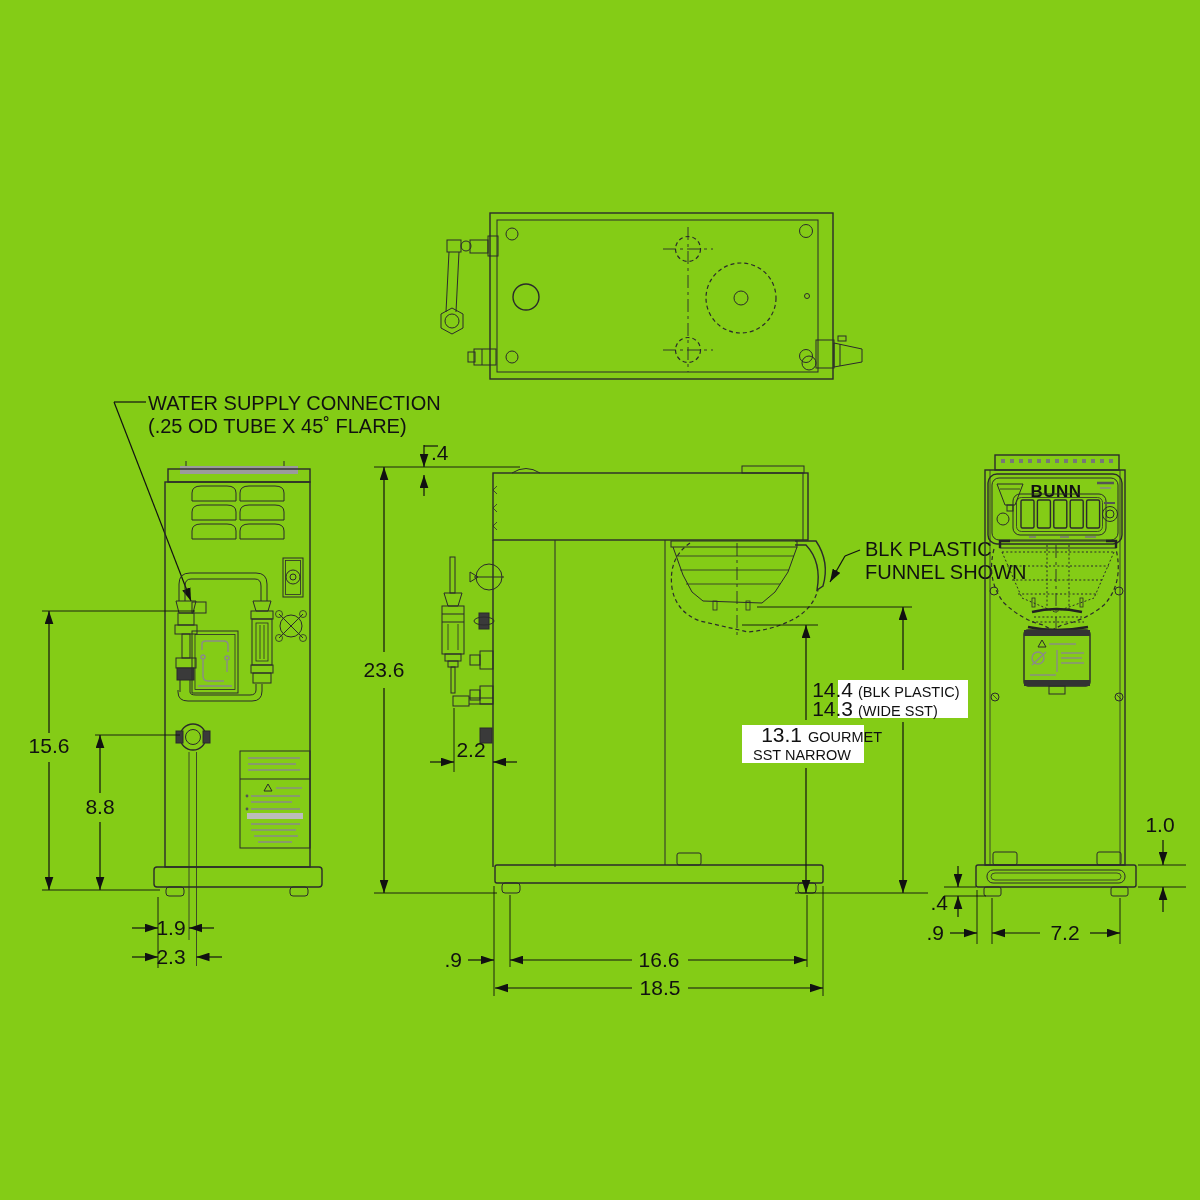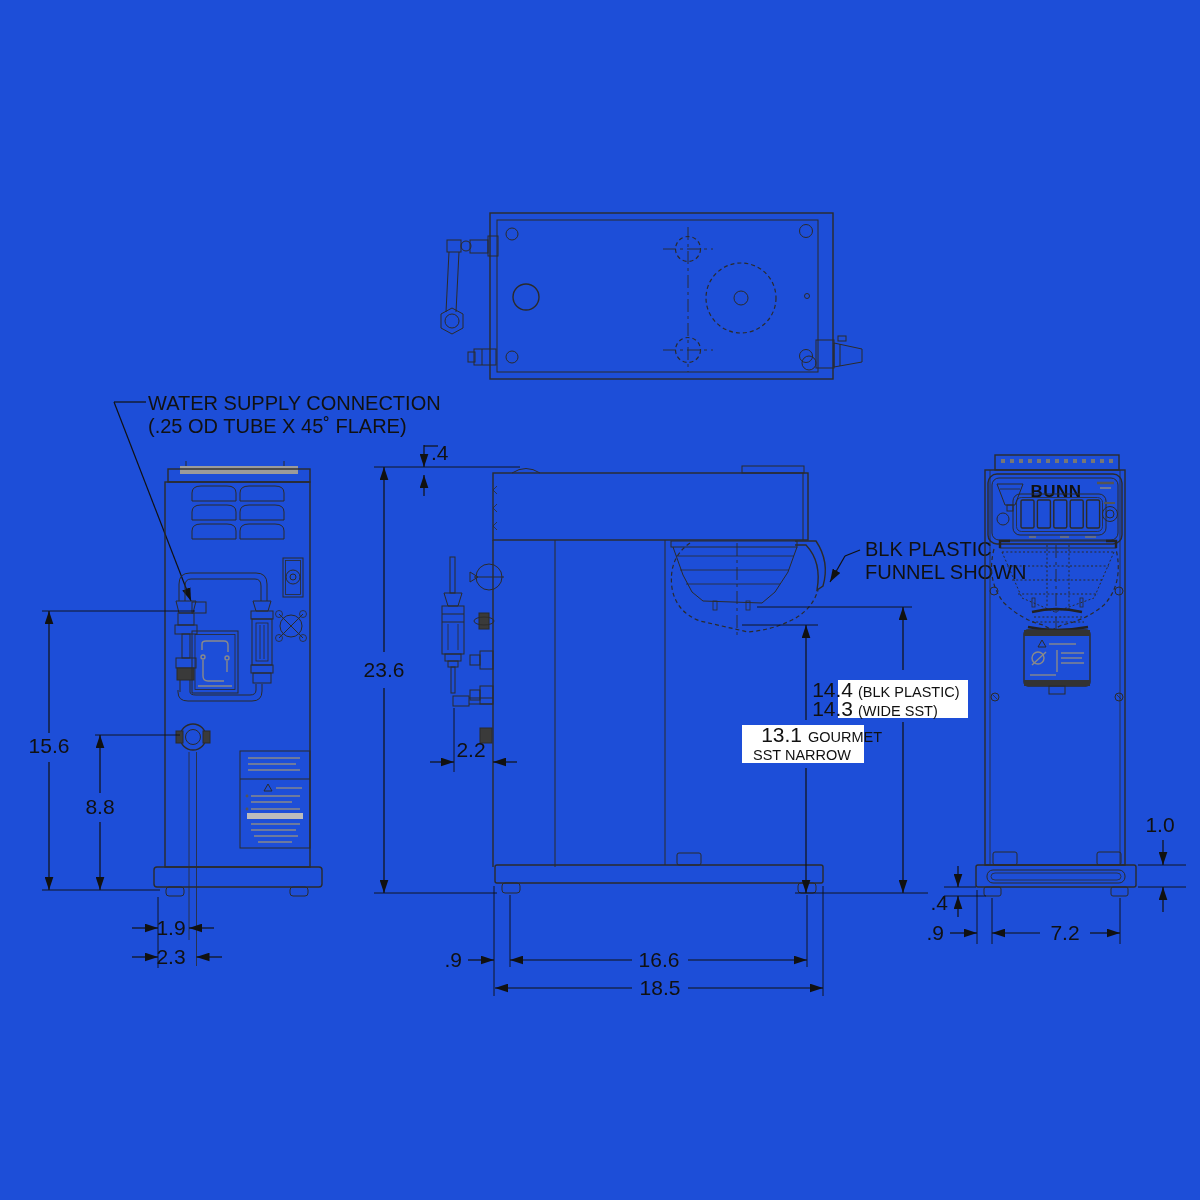--- a/index.html
+++ b/index.html
@@ -1,16 +1,16 @@
 <!DOCTYPE html>
 <html><head>
 <meta charset="utf-8">
 <style>
   html,body{margin:0;padding:0;background:#ffffff;}
-  .stage{width:1200px;height:1200px;position:relative;background:#1d4ed8;overflow:hidden;}
+  .stage{width:1200px;height:1200px;position:relative;background:#84cc16;overflow:hidden;}
   svg{display:block;}
   .ol{stroke:#2b2b2b;stroke-width:1.4;fill:none;}
   .ol2{stroke:#2b2b2b;stroke-width:1;fill:none;}
   .bold{stroke:#222;stroke-width:2.4;fill:none;}
   .dim{stroke:#111;stroke-width:1.2;fill:none;}
   .ext{stroke:#111;stroke-width:0.9;fill:none;}
   .thin{stroke:#2b2b2b;stroke-width:0.8;fill:none;}
   .cl{stroke:#2b2b2b;stroke-width:0.9;fill:none;stroke-dasharray:13 4 3 4;}
   .dash{stroke:#2b2b2b;stroke-width:1.2;fill:none;stroke-dasharray:4 3;}
   .dot{stroke:#2b2b2b;stroke-width:1;fill:none;stroke-dasharray:2 2.2;}

